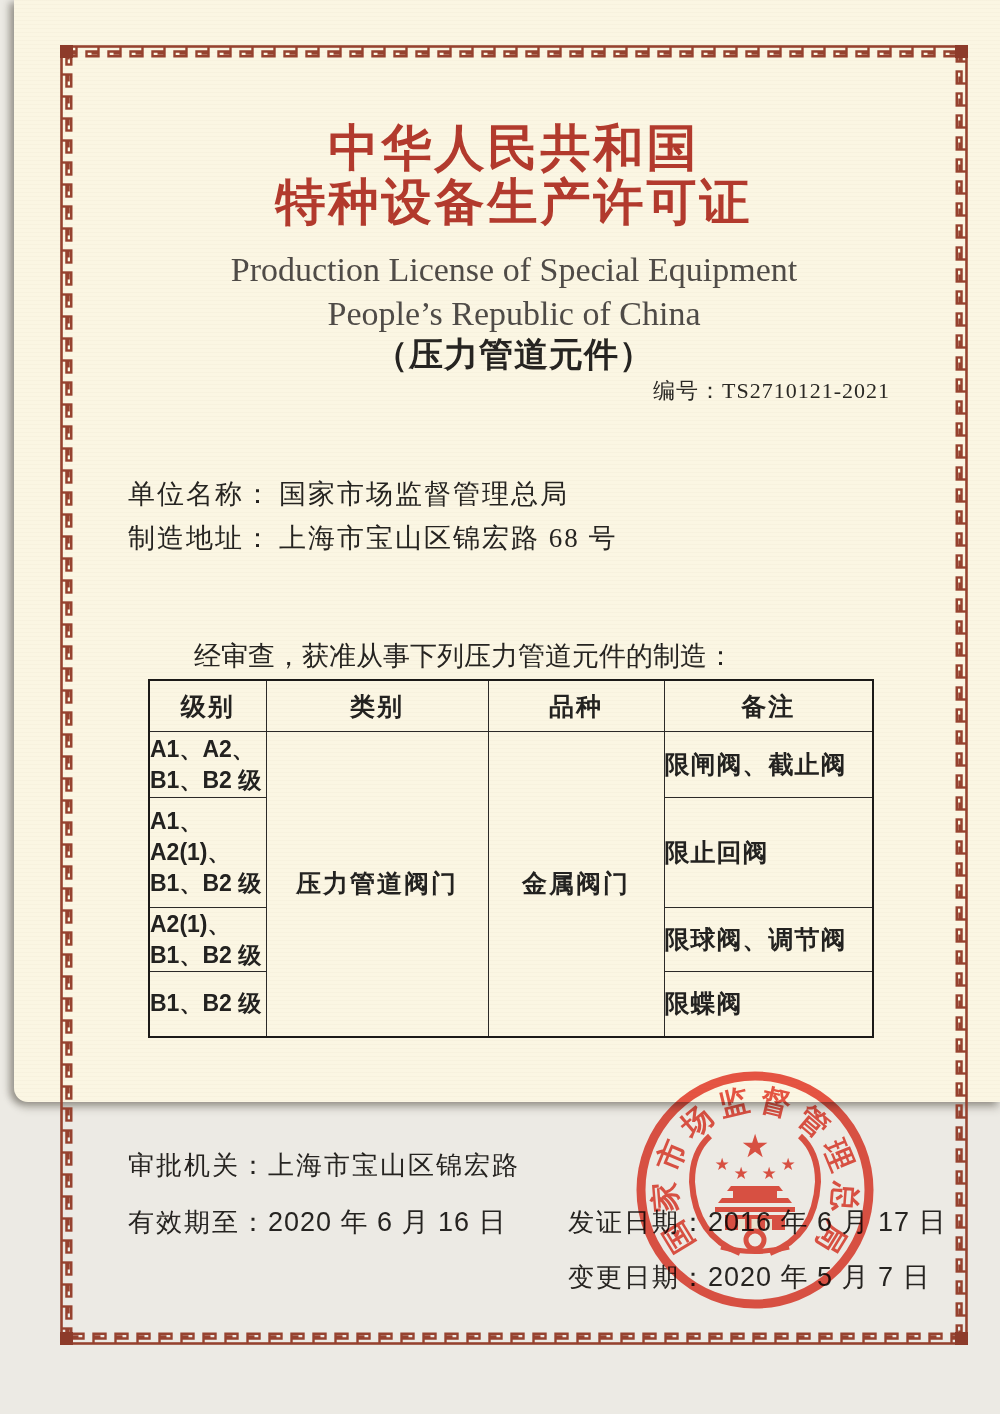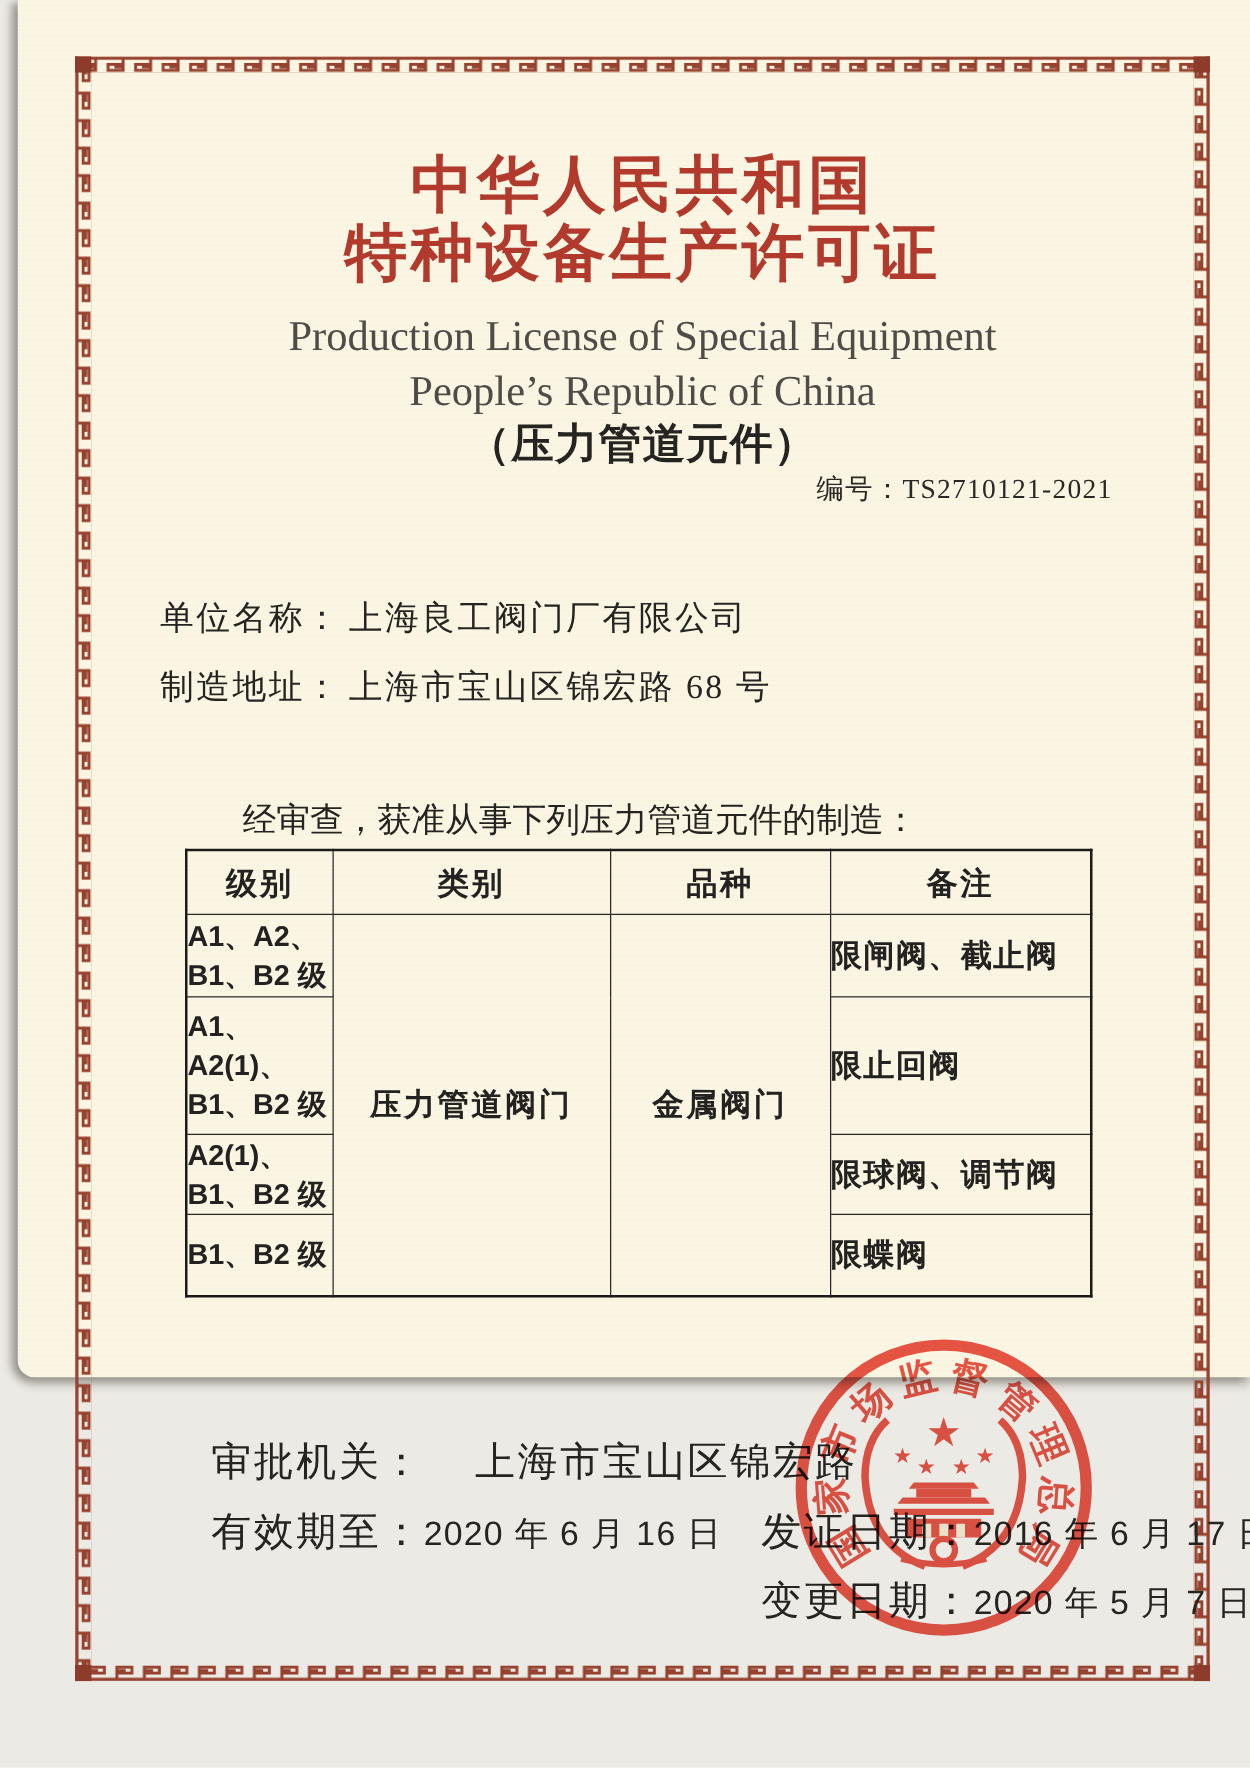--- a/index.html
+++ b/index.html
@@ -21,21 +21,21 @@
   .title-cn{color:#b23a2d;font-weight:700;font-size:50px;line-height:60px;letter-spacing:3px;position:absolute;width:100%;}
   .t1{top:118px;}
   .t2{top:172px;}
   .title-en{color:#4f4b47;font-size:34px;line-height:40px;position:absolute;width:100%;font-weight:400;}
   .e1{top:250px;}
   .e2{top:294px;}
   .subtitle{color:#262421;font-size:34px;font-weight:600;letter-spacing:1px;position:absolute;width:100%;top:332px;}
   .license-no{position:absolute;top:376px;right:110px;font-size:22px;color:#2a2824;letter-spacing:1px;}
   .fieldline{position:absolute;color:#262421;font-size:27px;white-space:nowrap;}
   .f-company{left:114px;top:476px;}
-  .f-address{left:114px;top:531px;}
+  .f-address{left:114px;top:520px;}
   .f-intro{left:180px;top:638px;}
   .flabel{letter-spacing:2px;}
   .fvalue{letter-spacing:2px;margin-left:6px;}
   .num{font-family:"Liberation Sans","DejaVu Sans",sans-serif;font-size:27px;letter-spacing:1px;}
   table.lic{
     position:absolute;left:134px;top:679px;width:724px;
     border-collapse:collapse;table-layout:fixed;
     font-size:25px;color:#232220;
   }
   table.lic td,table.lic th{border:1px solid #2c2a28;vertical-align:middle;padding:0;font-weight:700;}
@@ -44,21 +44,21 @@
   td.level{text-align:left;line-height:31px;font-family:"Liberation Sans","DejaVu Sans",sans-serif;font-size:23px;}
   td.note{text-align:left;padding-left:14px;letter-spacing:1px;}
   td.mergecell{text-align:center;letter-spacing:2px;}
   tr.r1{height:66px;} tr.r2{height:110px;} tr.r3{height:64px;} tr.r4{height:65px;}
   .footline{position:absolute;white-space:nowrap;color:#262421;}
   .fo-authority{left:114px;top:1148px;}
   .fo-valid{left:114px;top:1204px;text-align:right;}
   .fo-extend{left:114px;top:1259px;}
   .fo-issue{left:554px;top:1204px;}
   .fo-change{left:554px;top:1259px;}
-  .footline .flabel{font-size:32px;letter-spacing:2px;margin-left:41px;}
+  .footline .flabel{font-size:26px;letter-spacing:2px;}
   .seal{position:absolute;left:611px;top:1060px;mix-blend-mode:multiply;opacity:0.93;}
 </style>
 </head>
 <body>
 
 <div class="paper">
 
   <svg class="gborder" width="908" height="1300" aria-hidden="true">
     <defs>
       <pattern id="mk" width="22" height="13" patternUnits="userSpaceOnUse">
@@ -86,21 +86,21 @@
     <div class="title-cn t1">中华人民共和国</div>
     <div class="title-cn t2">特种设备生产许可证</div>
     <div class="title-en e1">Production License of Special Equipment</div>
     <div class="title-en e2">People’s Republic of China</div>
     <div class="subtitle">（压力管道元件）</div>
   </div>
 
   <div class="license-no"><span>编号：</span><span>TS2710121-2021</span></div>
 
   <div class="fieldline f-company">
-    <span class="flabel">单位名称：</span><span class="fvalue">上海良工阀门厂有限公司</span>
+    <span class="flabel">单位名称：</span><span class="fvalue">国家市场监督管理总局</span>
   </div>
   <div class="fieldline f-address">
     <span class="flabel">制造地址：</span><span class="fvalue">上海市宝山区锦宏路 68 号</span>
   </div>
   <div class="fieldline f-intro">经审查，获准从事下列压力管道元件的制造：</div>
 
   <table class="lic">
     <colgroup>
       <col style="width:117px">
         <col style="width:222px">

